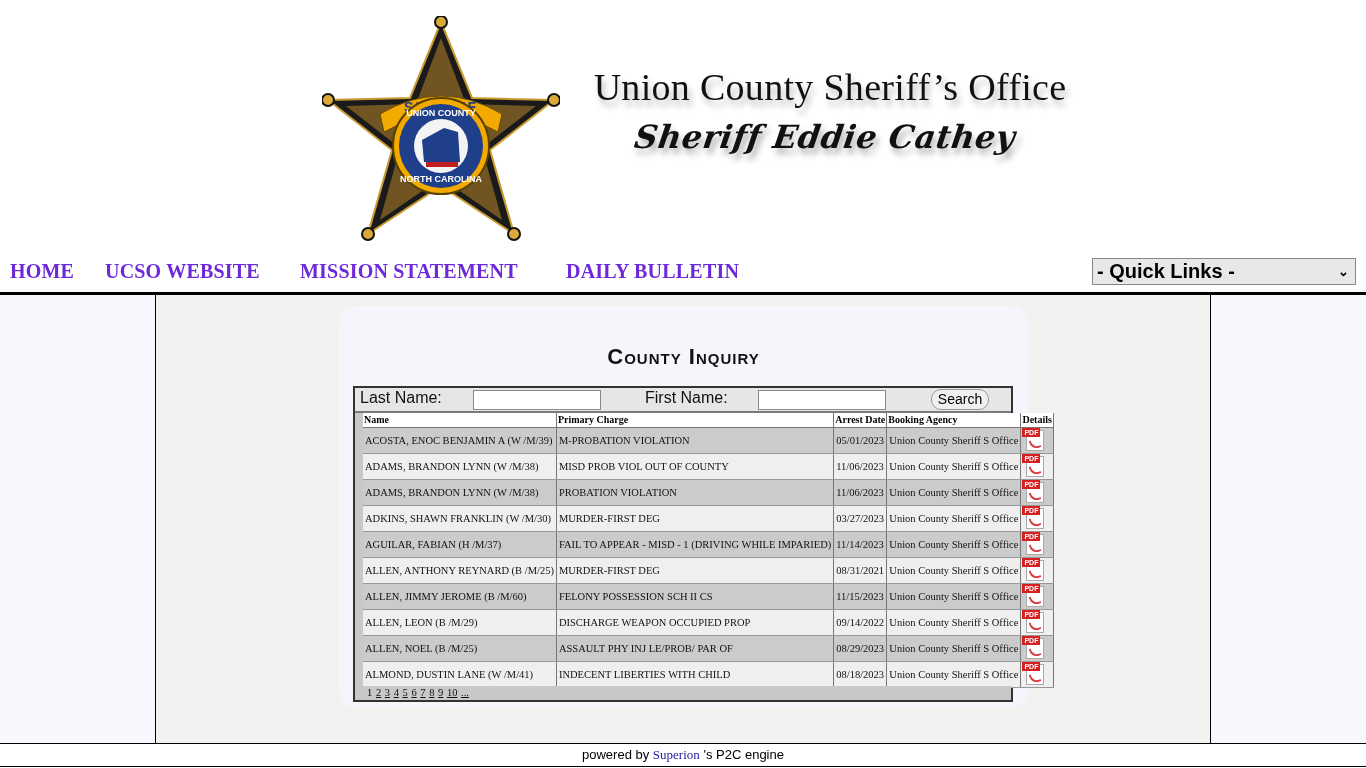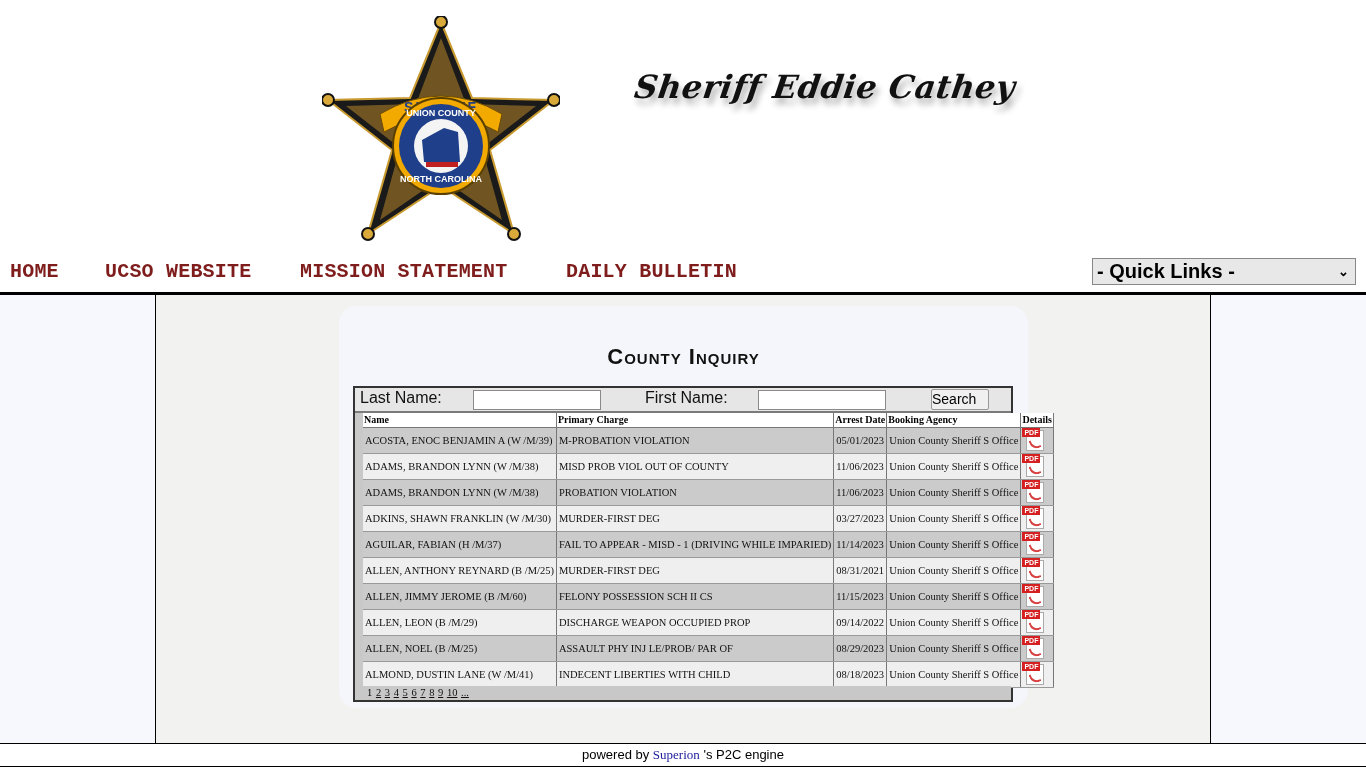--- a/index.html
+++ b/index.html
@@ -10,22 +10,22 @@
     .header { position: absolute; left: 0; top: 0; width: 1366px; height: 250px; background: #fff; }
     .badge { position: absolute; left: 322px; top: 16px; width: 238px; height: 226px; }
     .title-block { position: absolute; left: 575px; top: 62px; width: 510px; height: 110px; text-align: center; }
     .title-main { font-family: "Liberation Serif", serif; font-size: 38px; color: #111; letter-spacing: 0.3px;
       text-shadow: 3px 6px 6px rgba(0,0,0,0.28); white-space: nowrap; line-height: 50px; }
     .title-sub { font-family: "DejaVu Serif", serif; font-style: italic; font-weight: bold; font-size: 32px; color: #111;
       text-shadow: 4px 6px 6px rgba(0,0,0,0.3); white-space: nowrap; line-height: 50px; margin-left: -10px; transform: skewX(-8deg); letter-spacing: 0.5px; }
 
     
     .nav { position: absolute; left: 0; top: 255px; width: 1366px; height: 36px; }
-    .nav-item { position: absolute; top: 5px; font-family: Liberation Mono, monospace; font-weight: bold; font-size: 20px;
-      color: #7f1d1d; text-decoration: none; letter-spacing: 0.2px; white-space: nowrap; }
+    .nav-item { position: absolute; top: 5px; font-family: Liberation Serif, serif; font-weight: bold; font-size: 20px;
+      color: #6d28d9; text-decoration: none; letter-spacing: 0.2px; white-space: nowrap; }
     .quicklinks { position: absolute; left: 1092px; top: 258px; width: 264px; height: 27px; background: #e8e8e8;
       border: 1px solid #888; font-family: "Liberation Sans", sans-serif; font-weight: bold; font-size: 20px; padding-left: 4px;
       line-height: 25px; color: #000; }
     .quicklinks .chev { position: absolute; right: 6px; top: 0; font-size: 13px; font-weight: bold; }
     .nav-rule { position: absolute; left: 0; top: 292px; width: 1366px; height: 3px; background: #000; }
 
     
     .side-left { position: absolute; left: 0; top: 295px; width: 155px; height: 448px; background: #f7f8fd; }
     .side-right { position: absolute; left: 1211px; top: 295px; width: 155px; height: 448px; background: #f7f8fd; }
     .content { position: absolute; left: 155px; top: 295px; width: 1056px; height: 448px; background: #f2f2f0;
@@ -39,21 +39,21 @@
     
     .panel { position: absolute; left: 339px; top: 306px; width: 689px; height: 402px; background: #f5f6fb; border-radius: 18px; }
     .panel-title { position: absolute; left: 0; top: 38px; width: 689px; text-align: center; font-family: "Liberation Sans", sans-serif;
       font-weight: bold; font-size: 22px; letter-spacing: 1px; font-variant: small-caps; color: #111; }
 
     .grid { position: absolute; left: 353px; top: 377px; width: 660px; height: 316px; border: 2px solid #333; background: #c8c8c8; margin-top: 9px; }
     .search-row { position: absolute; left: 0; top: 0; width: 656px; height: 25px; background: #e6e6e6; border-bottom: 2px solid #7a7a7a; }
     .lbl { position: absolute; top: 1px; font-size: 16px; color: #111; font-family: "Liberation Sans", sans-serif; }
     .inp { position: absolute; top: 2px; height: 20px; background: #fff; border: 1px solid #8a8a8a; }
     .search-btn { position: absolute; left: 576px; top: 1px; width: 58px; height: 21px; background: #f0f0f0; border: 1px solid #999;
-      border-radius: 2px; font-size: 14px; line-height: 19px; font-family: "Liberation Sans", sans-serif; }
+      border-radius: 10px; font-size: 14px; text-align: center; line-height: 19px; font-family: "Liberation Sans", sans-serif; }
 
     table.results { position: absolute; left: 8px; top: 25px; border-collapse: collapse; width: 656px;
       font-family: "Liberation Serif", serif; font-size: 10.5px; }
     table.results th { background: #fff; font-weight: bold; text-align: left; height: 14px; padding: 0 1px;
       border-right: 1px solid #777; border-bottom: 1px solid #777; font-size: 10px; white-space: nowrap; }
     table.results td { height: 26px; padding: 0 2px; border-right: 1px solid #777; border-bottom: 1px solid #999;
       white-space: nowrap; color: #111; }
     table.results tr.odd td { background: #cbcbcb; }
     table.results tr.even td { background: #efefef; }
     table.results td.pdf { padding: 0; text-align: left; }
@@ -85,20 +85,21 @@
     <text x="119" y="96" text-anchor="middle" font-family="Liberation Sans, sans-serif" font-weight="bold" font-size="14" fill="#1f3f8a" letter-spacing="2">SHERIFF</text>
     <circle cx="119" cy="130" r="48" fill="#f2a900" stroke="#5a4000" stroke-width="2"></circle>
     <circle cx="119" cy="130" r="42" fill="#1f3f8a"></circle>
     <circle cx="119" cy="130" r="27" fill="#f4f4f4"></circle>
     <path d="M100,124 L122,112 L136,116 L138,146 L102,146 Z" fill="#1f3f8a"></path>
     <rect x="104" y="146" width="32" height="5" fill="#c02020"></rect>
     <text x="119" y="100" text-anchor="middle" font-family="Liberation Sans, sans-serif" font-weight="bold" font-size="9" fill="#fff">UNION COUNTY</text>
     <text x="119" y="166" text-anchor="middle" font-family="Liberation Sans, sans-serif" font-weight="bold" font-size="9" fill="#fff">NORTH CAROLINA</text>
   </svg>
   <div class="title-block">
+    <div class="title-main">Union County Sheriff’s Office</div>
     <div class="title-sub">Sheriff Eddie Cathey</div>
   </div>
 </div>
 
 <div class="nav">
   <a class="nav-item" style="left:10px">HOME</a>
   <a class="nav-item" style="left:105px">UCSO WEBSITE</a>
   <a class="nav-item" style="left:300px">MISSION STATEMENT</a>
   <a class="nav-item" style="left:566px">DAILY BULLETIN</a>
 </div>

